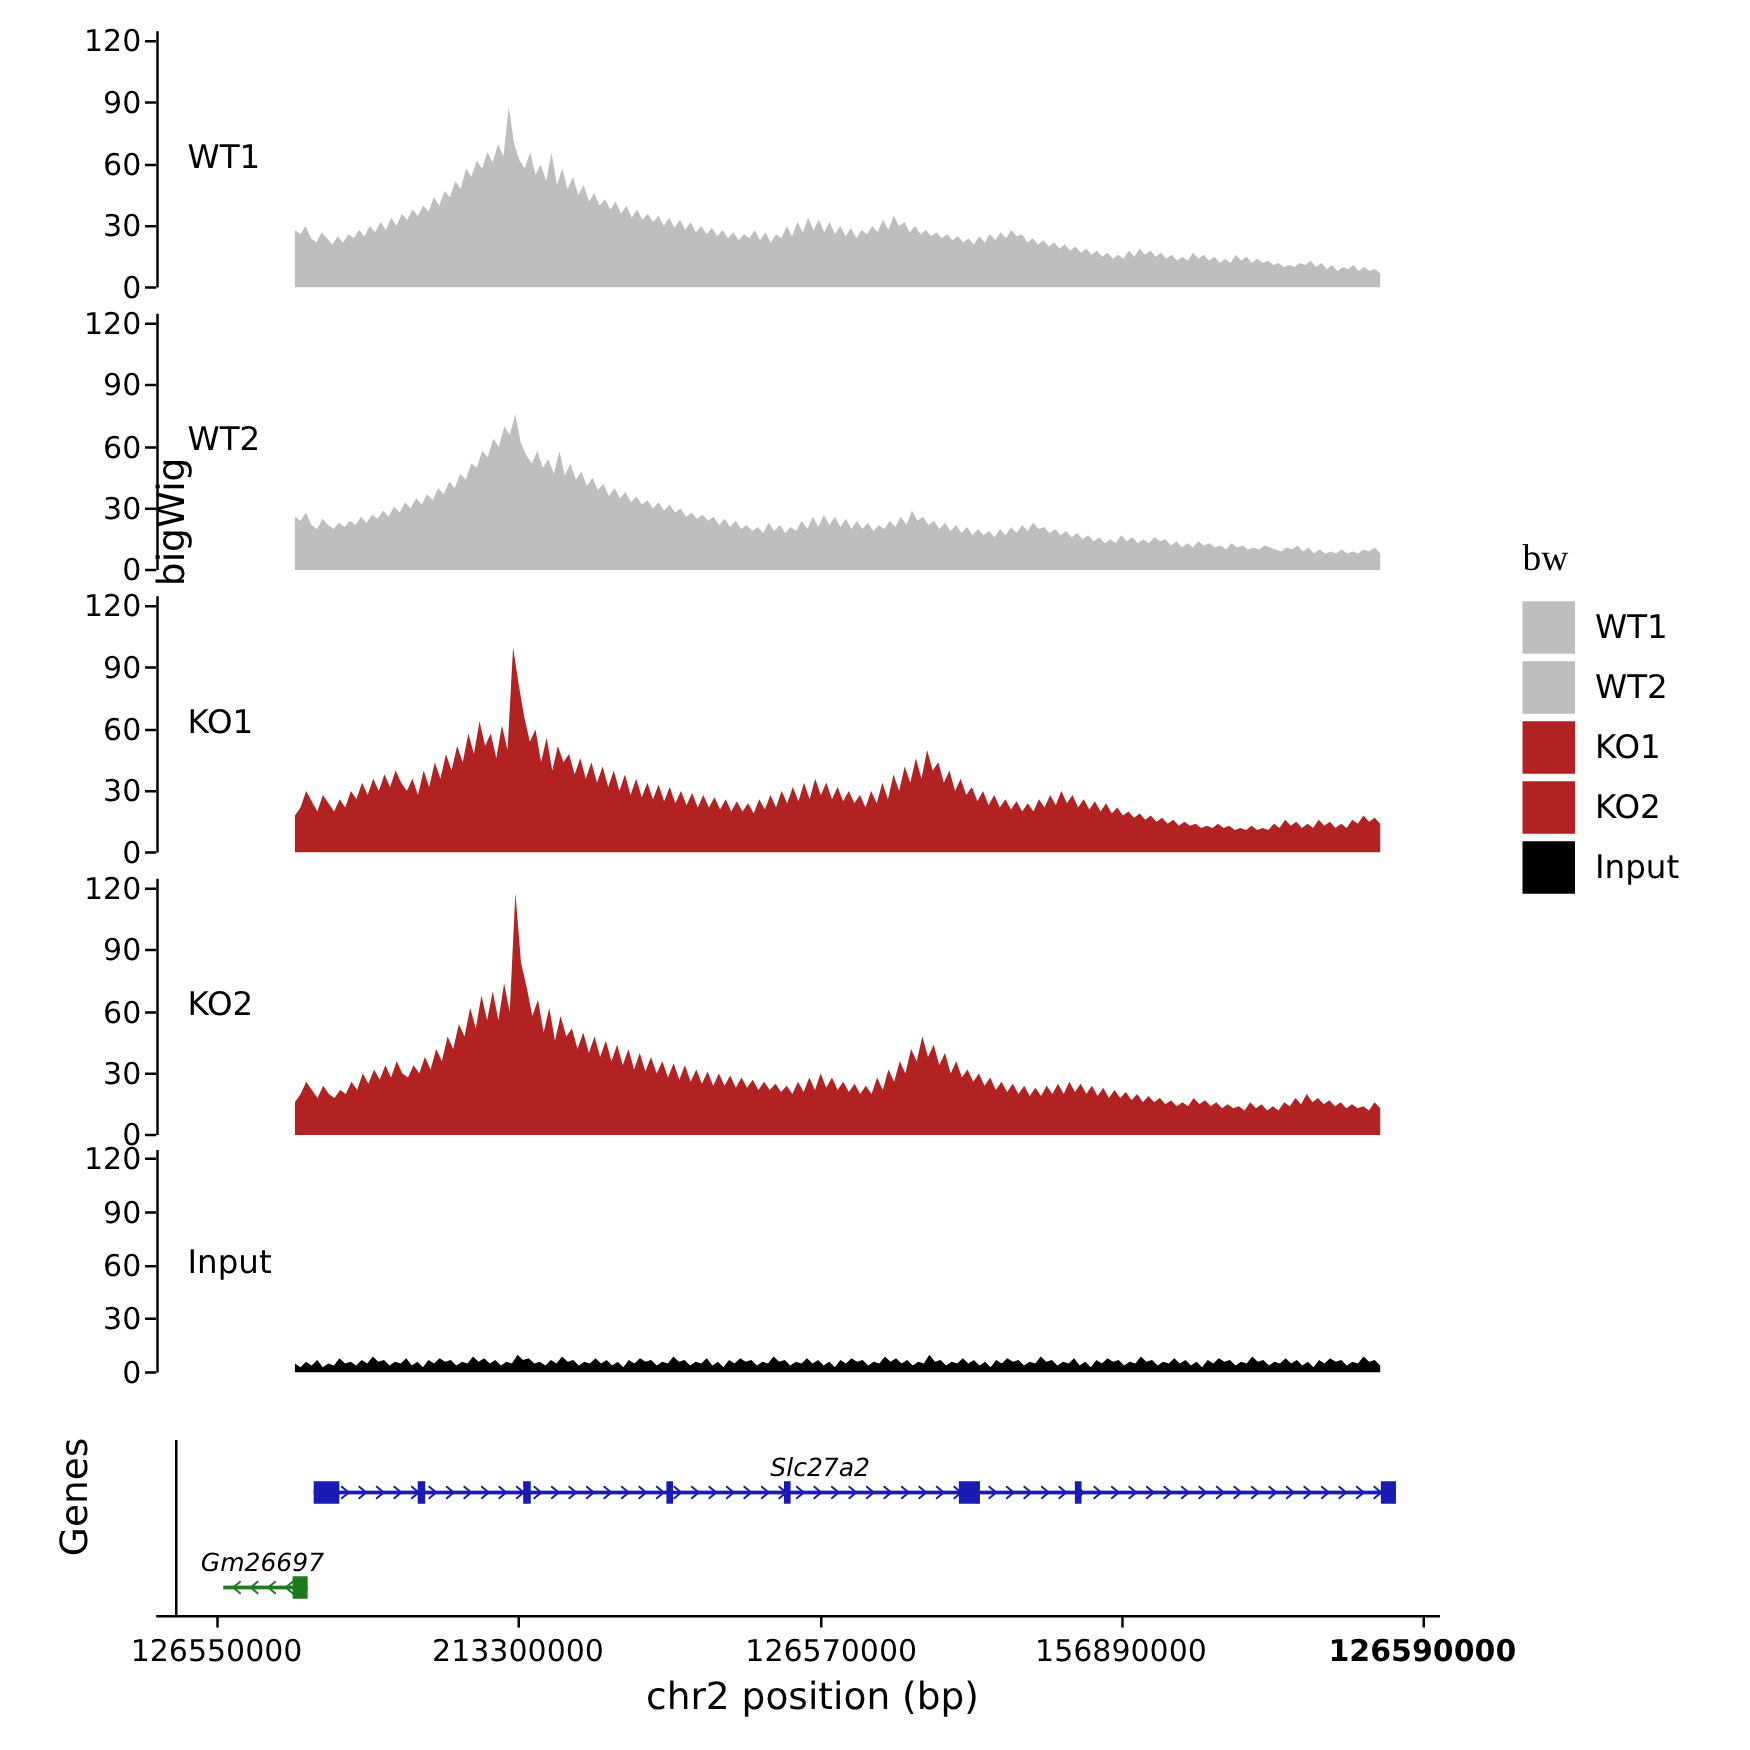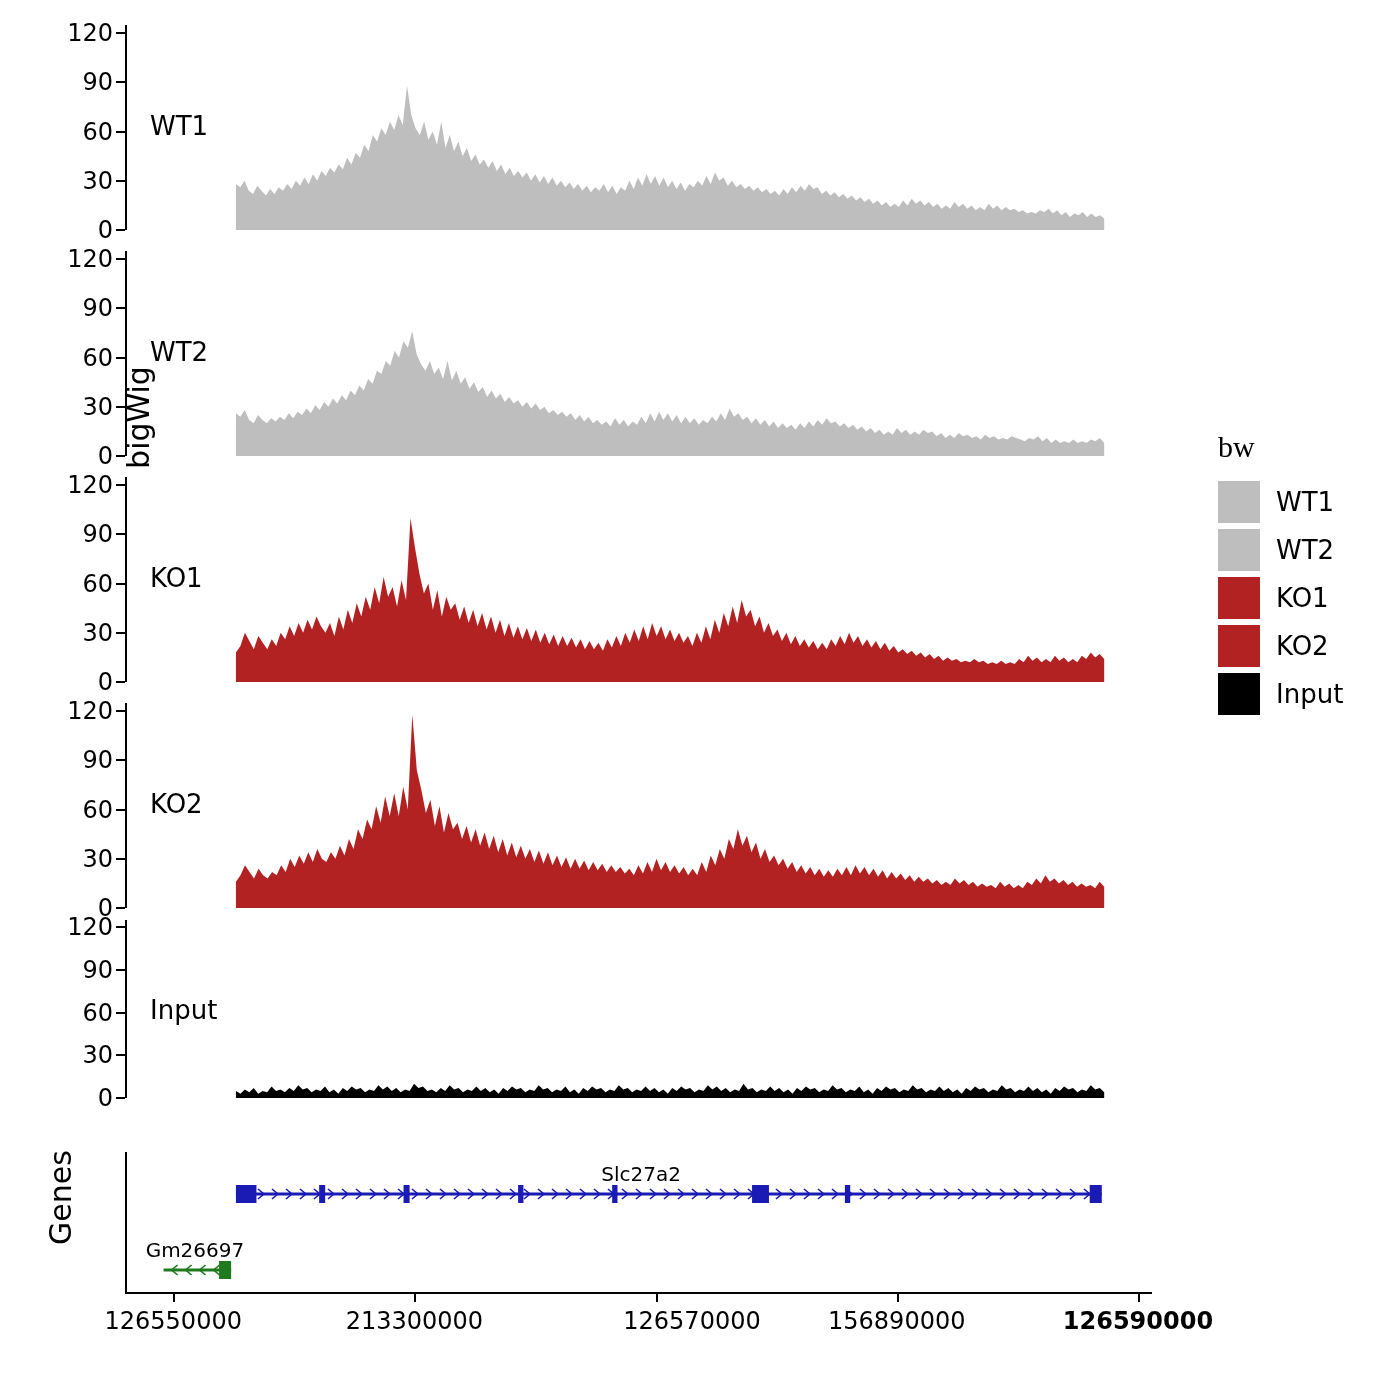--- a/index.html
+++ b/index.html
@@ -129,24 +129,25 @@
     height: 42px;
     margin-right: 16px;
     flex: none;
   }
   .legend-label {
     font-size: 26px;
   }
   
   #genes-panel {
     position: absolute;
-    left: 125px;
+    left: 140px;
     top: 1152px;
     width: 1027px;
     height: 140px;
+    font-style: italic;
   }
   .gene-name {
     position: absolute;
     font-size: 20px;
     transform: translateX(-50%);
     white-space: nowrap;
   }
 </style>
 </head>
 <body>
@@ -244,26 +245,27 @@
       </div>
     </div>
 
   <div class="xaxis"></div>
   <div id="xticks">
       <div class="xtickmark" style="left: 173.235px;"></div>
       <div class="xtick" style="left: 173.235px;">126550000</div>
       <div class="xtickmark" style="left: 414.412px;"></div>
       <div class="xtick" style="left: 414.412px;">213300000</div>
       <div class="xtickmark" style="left: 655.588px;"></div>
-      <div class="xtick" style="left: 692px; text-align: right;">126570000</div>
+      <div class="xtick" style="left: 665px; text-align: right;">126570000</div>
       <div class="xtickmark" style="left: 896.765px;"></div>
       <div class="xtick" style="left: 896.765px;">156890000</div>
       <div class="xtickmark" style="left: 1137.94px;"></div>
       <div class="xtick" style="left: 1137.94px; font-weight: bold;">126590000</div>
     </div>
+  <div class="axis-title-x">chr2 position (bp)</div>
 
   <div id="genes-panel">
       <svg width="1025" height="140" viewBox="0 0 1025 140" style="position: absolute; left: 0px; top: 0px;">
         <rect x="0" y="0" width="2" height="140" fill="#000"></rect>
         <rect x="110.94117647058823" y="40.5" width="865.8235294117646" height="3" fill="#1a1ab4"></rect>
         <path d="M 118.94117647058823 37 L 124.94117647058823 42 L 118.94117647058823 47" fill="none" stroke="#1a1ab4" stroke-width="1.6"></path>
         <path d="M 132.94117647058823 37 L 138.94117647058823 42 L 132.94117647058823 47" fill="none" stroke="#1a1ab4" stroke-width="1.6"></path>
         <path d="M 146.94117647058823 37 L 152.94117647058823 42 L 146.94117647058823 47" fill="none" stroke="#1a1ab4" stroke-width="1.6"></path>
         <path d="M 160.94117647058823 37 L 166.94117647058823 42 L 160.94117647058823 47" fill="none" stroke="#1a1ab4" stroke-width="1.6"></path>
         <path d="M 174.94117647058823 37 L 180.94117647058823 42 L 174.94117647058823 47" fill="none" stroke="#1a1ab4" stroke-width="1.6"></path>

